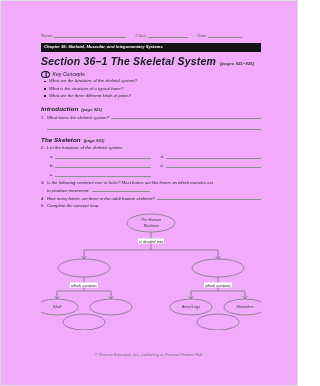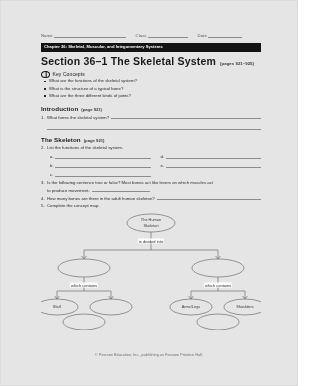--- a/index.html
+++ b/index.html
@@ -12,22 +12,23 @@
     height: 386px;
     font-family: "Liberation Sans", sans-serif;
     color: #1a1a1a;
     overflow: hidden;
   }
   .page {
     position: relative;
     width: 298px;
     height: 386px;
     box-sizing: border-box;
-    background: #e5e5e5;
+    background: #f0abfc;
     border: 1px solid #dcdcdc;
+    font-style: italic;
   }
   .content {
     position: absolute;
     left: 40px;
     top: 30px;
     width: 220px;
   }
 
   
   .ncd {

